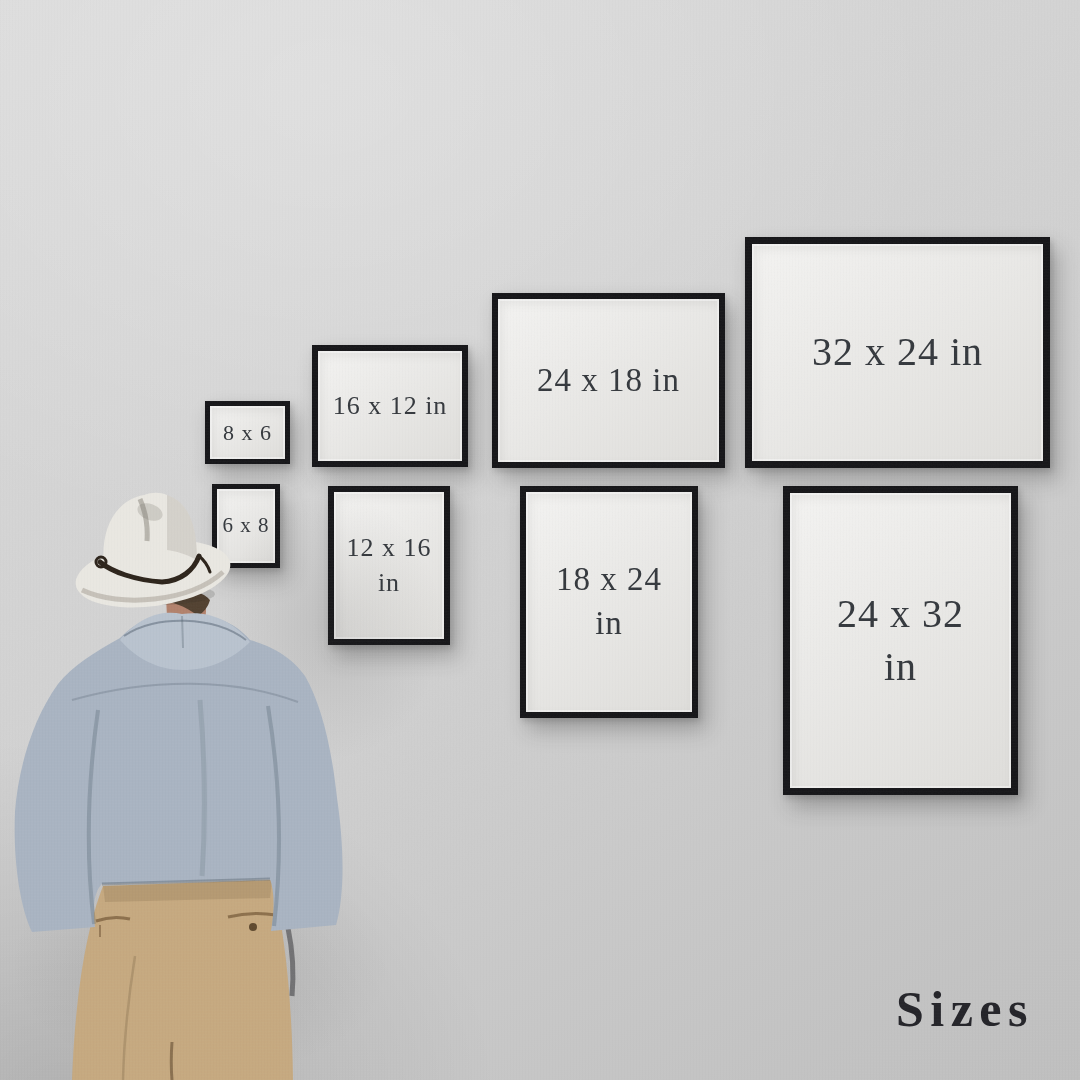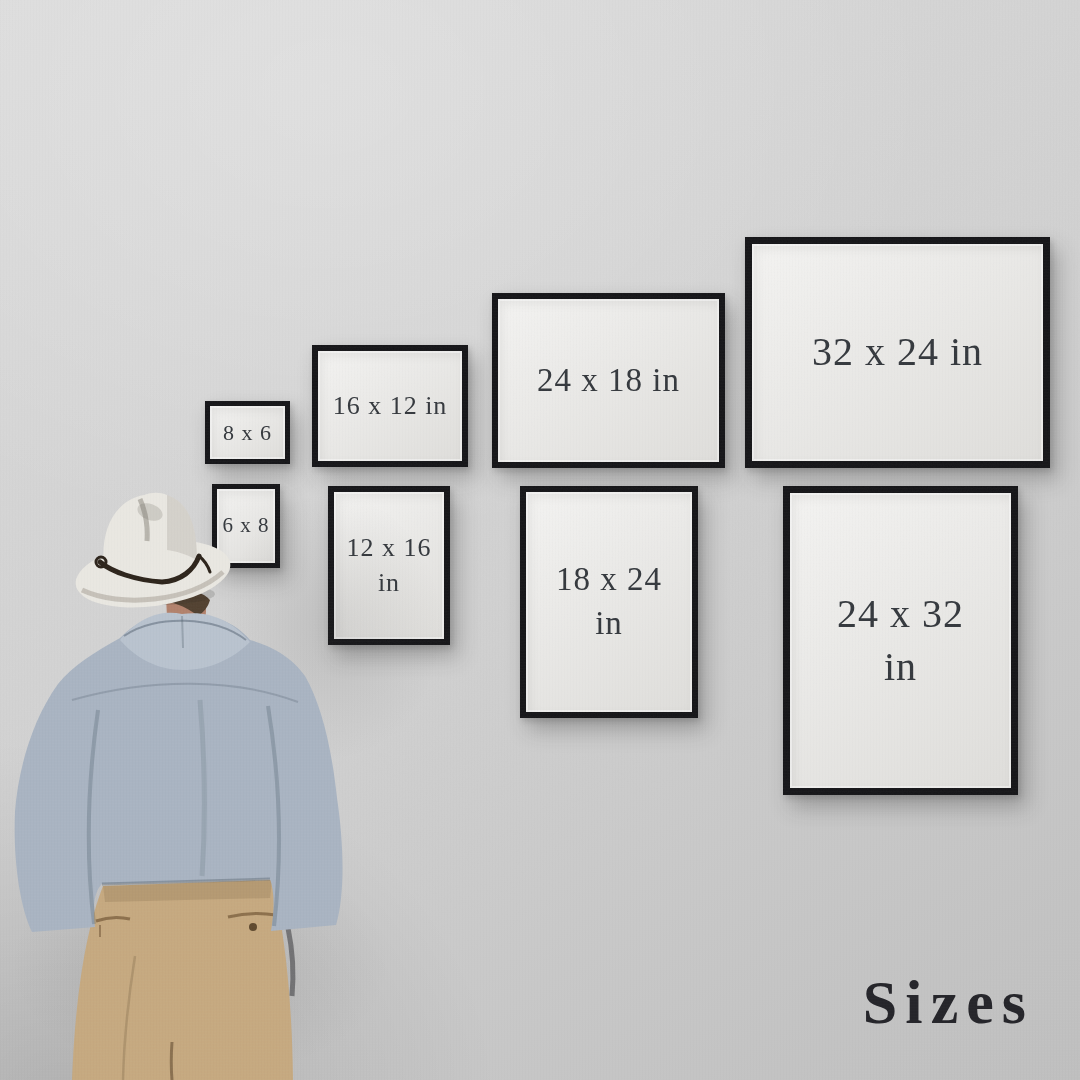--- a/index.html
+++ b/index.html
@@ -43,21 +43,21 @@
   .wall-shadow { position: absolute; z-index: 2; pointer-events: none; border-radius: 50%; }
   .shadow-head  { left: 222px; top: 492px; width: 220px; height: 268px;
     background: radial-gradient(closest-side, rgba(45,45,45,0.11), rgba(45,45,45,0)); }
   .shadow-body  { left: 10px; top: 850px; width: 380px; height: 230px;
     background: radial-gradient(closest-side, rgba(40,40,40,0.10), rgba(40,40,40,0)); }
   .person-svg { position: absolute; left: 0; top: 0; z-index: 3; pointer-events: none; }
   .sizes-title {
     position: absolute; z-index: 5;
     right: 46px; bottom: 42px;
     font-weight: 700;
-    font-size: 62px;
+    font-size: 50px;
     letter-spacing: 0.13em;
     color: var(--title_text,#26262b);
   }
 </style>
 </head>
 <body>
 
 <div class="canvas">
 
   <div class="frame" style="left:205px; top:401px; width:85px; height:63px; border-width:5px; font-size:22px;">

